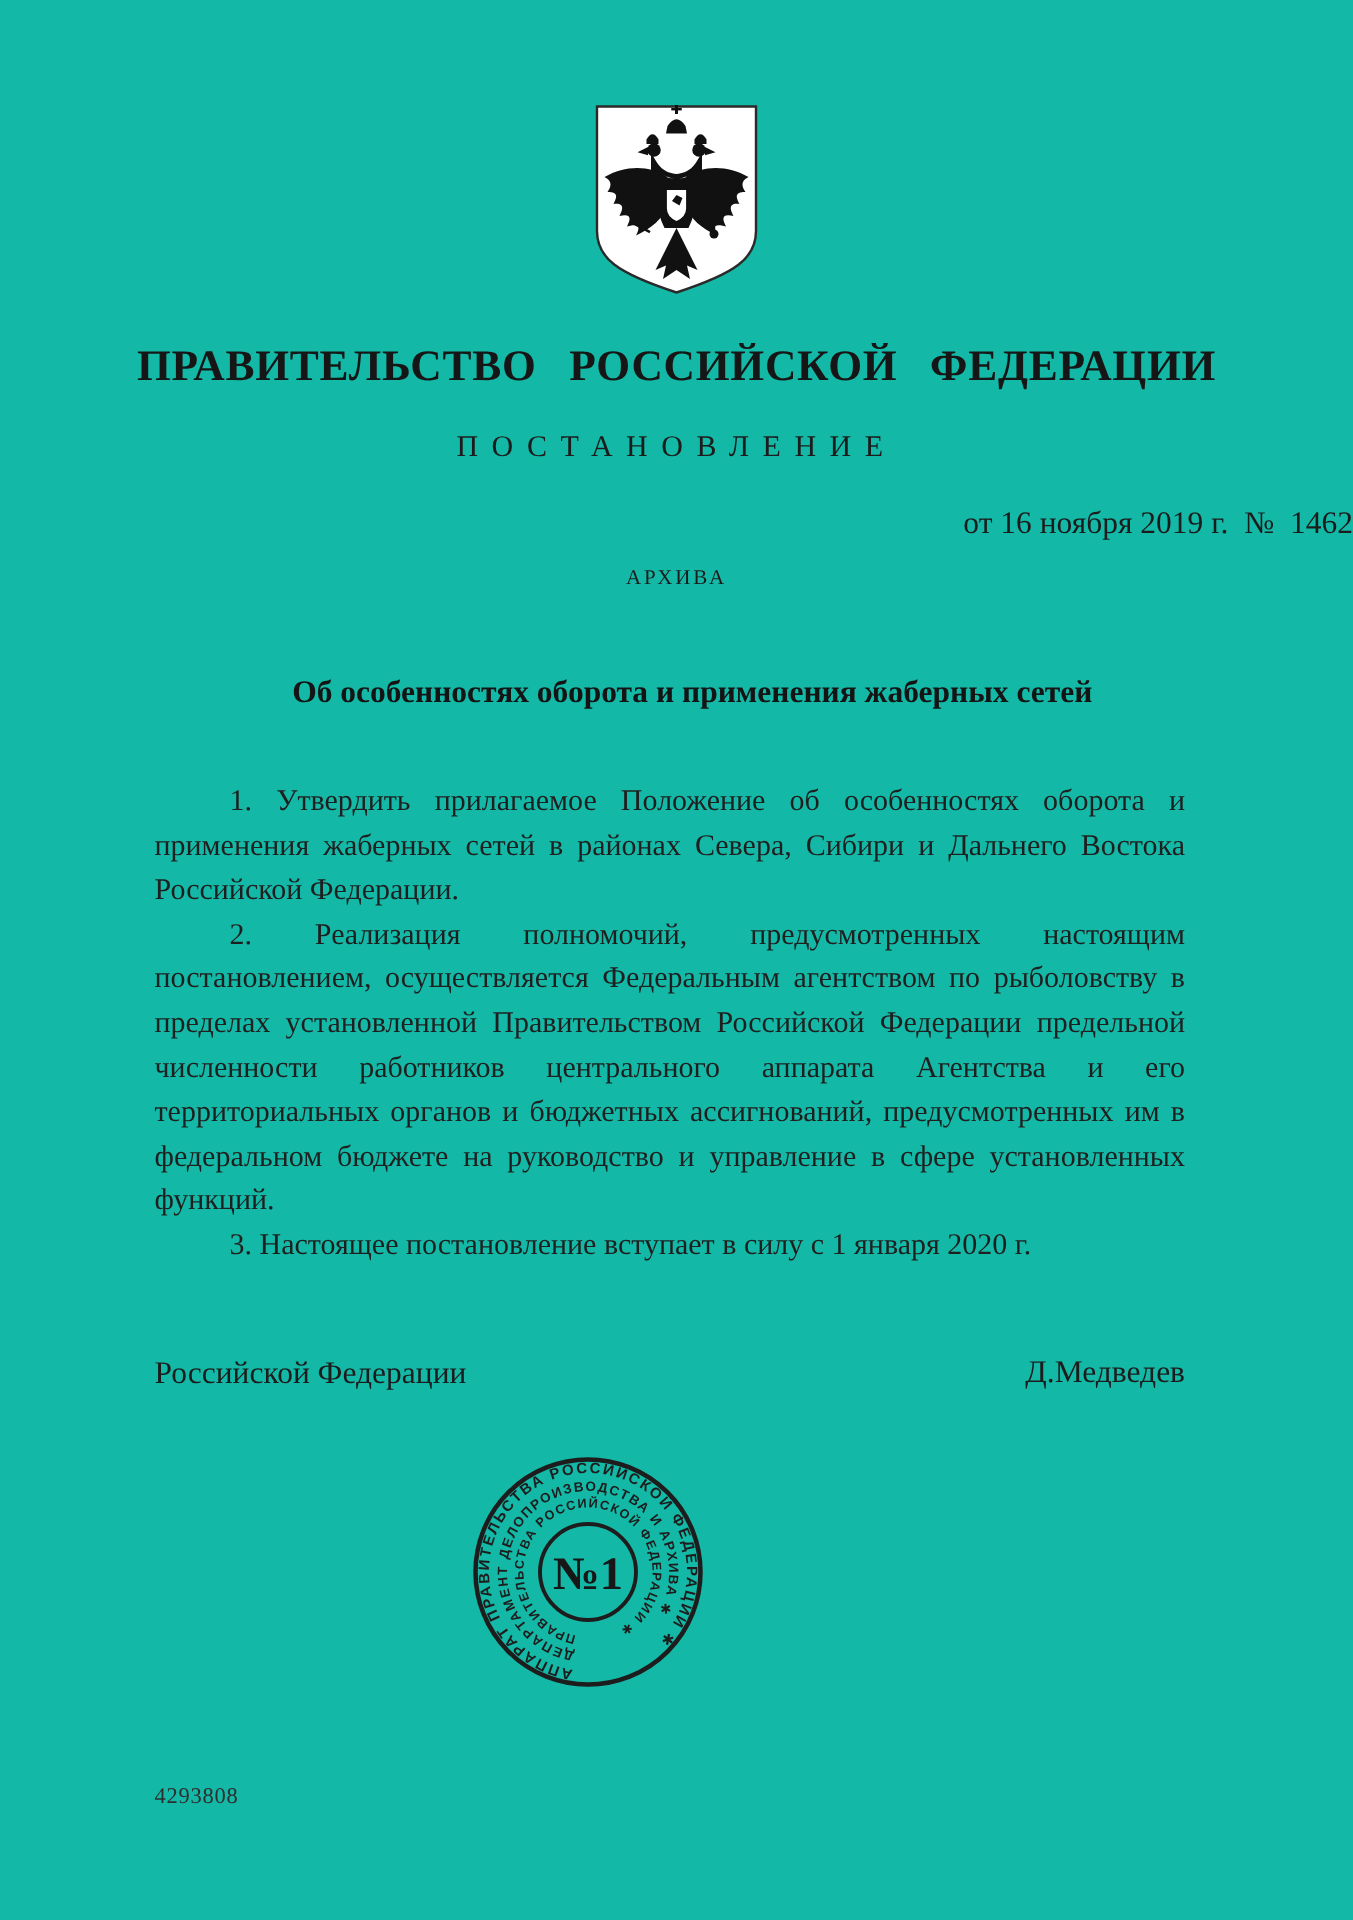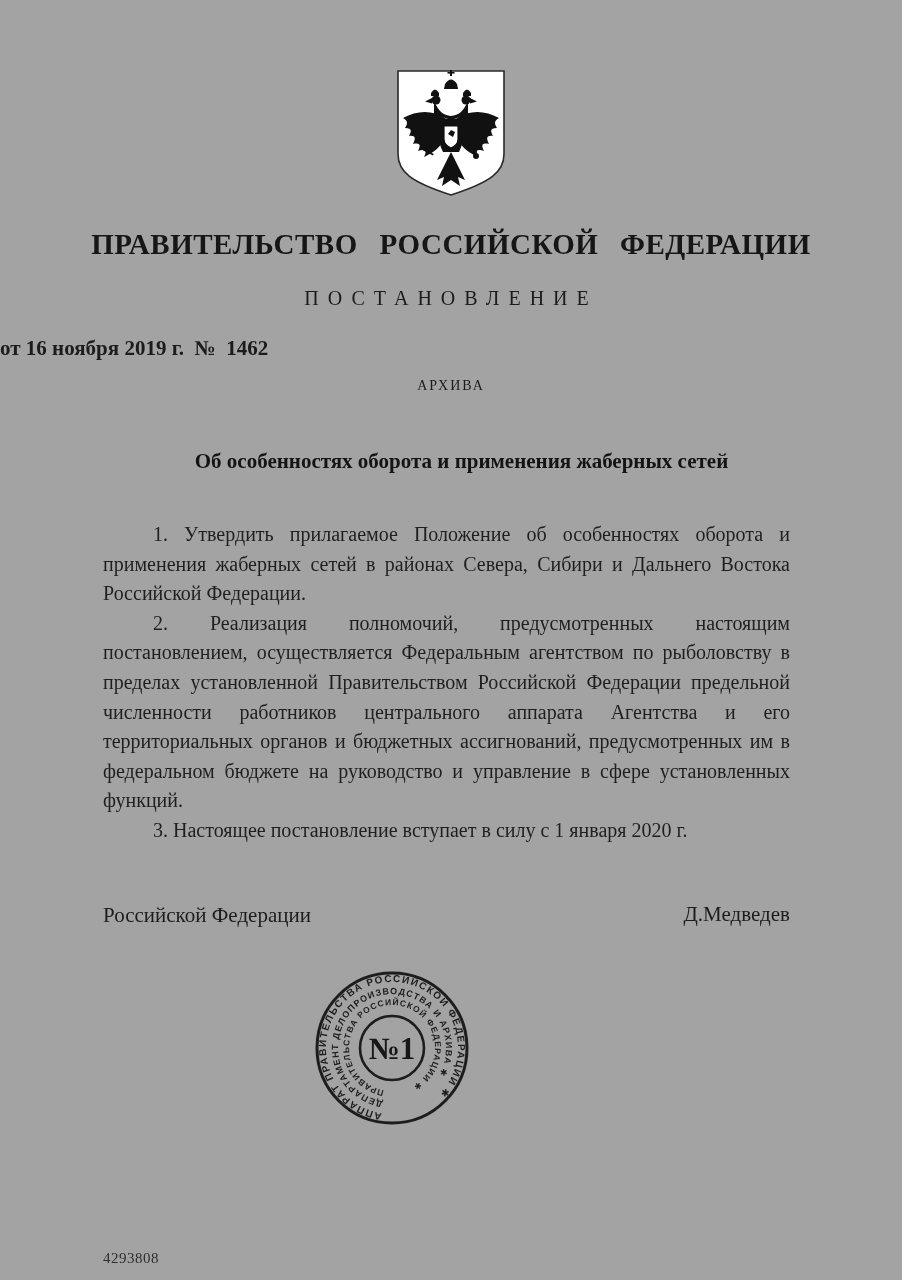--- a/index.html
+++ b/index.html
@@ -1,38 +1,38 @@
 <!DOCTYPE html>
 <html><head>
 <meta charset="utf-8">
 <style>
   html,body{margin:0;padding:0;background:#ffffff;}
   .page{
     position:relative;
     width:902px;height:1280px;
-    background:#a3a3a3;
+    background:#14b8a6;
     font-family:"Liberation Serif","DejaVu Serif",serif;
     color:#1f1f1f;
     overflow:hidden;
   }
   .emblem{width:112px;height:130px;margin:68px auto 0 auto;}
   .gov-title{
     margin-top:30px;text-align:center;
     font-size:29px;font-weight:bold;
     letter-spacing:0.5px;word-spacing:14px;
     color:#161616;
   }
   .doc-type{
     margin-top:26px;text-align:center;
     font-size:20px;letter-spacing:0.45em;
     color:#1c1c1c;
   }
   .date-line{
-    margin-top:26px;text-align:left;
-    font-size:21px;white-space:pre;color:#1c1c1c;font-weight:bold;
+    margin-top:26px;text-align:right;
+    font-size:21px;white-space:pre;color:#1c1c1c;
   }
   .city{
     margin-top:17px;text-align:center;
     font-size:14px;letter-spacing:0.14em;color:#1c1c1c;
   }
   .doc-title{
     margin-top:52px;text-align:center;
     font-size:21px;font-weight:bold;line-height:30px;
     color:#141414;
     padding-left:21px;
@@ -53,21 +53,21 @@
     font-size:21px;line-height:26px;color:#1c1c1c;
   }
   .sig-left div{white-space:nowrap;}
   .sig-left .line2{text-align:center;}
   .sig-name{white-space:nowrap;padding-bottom:1px;}
   .stamp{
     position:absolute;left:312px;top:968px;
     width:160px;height:160px;pointer-events:none;
   }
   .doc-number{
-    position:absolute;left:103px;top:1250px;
+    position:absolute;left:103px;top:1190px;
     font-size:15px;color:#2e2e2e;letter-spacing:0.5px;
   }
 </style>
 </head>
 <body>
 
 <div class="page">
 
   <div class="emblem">
     <svg viewBox="0 0 112 130" width="112" height="130">

